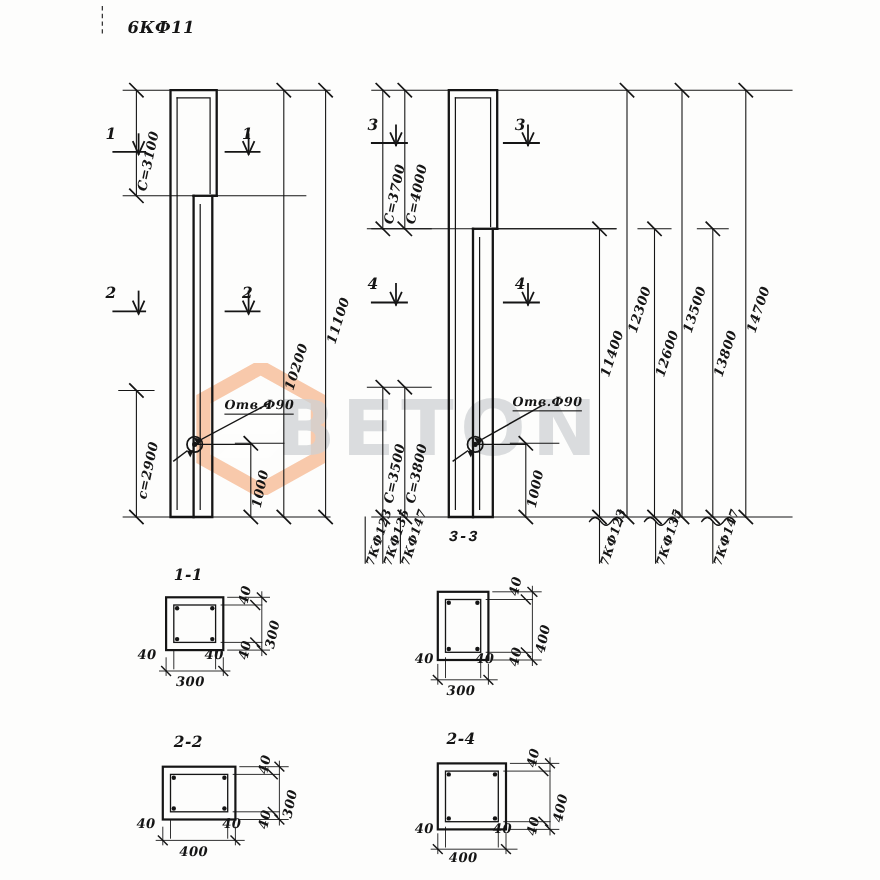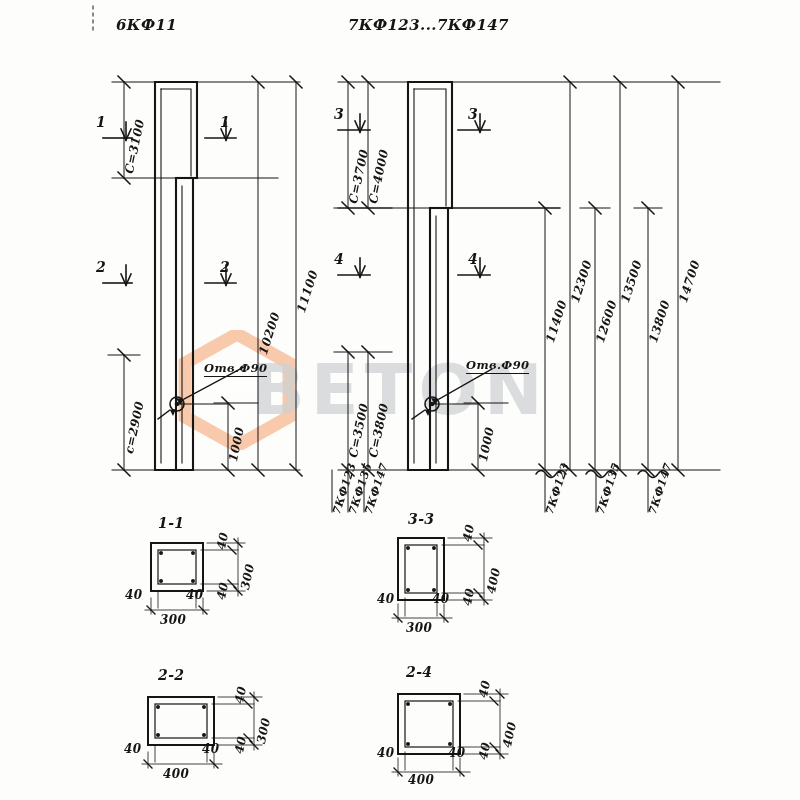--- a/index.html
+++ b/index.html
@@ -380,21 +380,20 @@
           <path d="M496 750 L504 758"></path>
           <path d="M490 697 L498 705"></path>
           <path d="M490 743 L498 751"></path>
         </g>
       </g>
 
     </g>
   </svg>
 
   <div class="hx t-title" style="left:116px;top:16px;">6КФ11</div>
-  <div class="hx t-title" style="left:348px;top:16px;">7КФ123...7КФ147</div>
 
   <div class="hx t-sec" style="left:96px;top:114px;">1</div>
   <div class="hx t-sec" style="left:220px;top:114px;">1</div>
   <div class="hx t-sec" style="left:96px;top:259px;">2</div>
   <div class="hx t-sec" style="left:220px;top:259px;">2</div>
 
   <div class="hx t-dim rot80" style="left:122px;top:172px;">C=3100</div>
   <div class="hx t-dim rot80" style="left:122px;top:452px;">c=2900</div>
   <div class="hx t-dim rot75" style="left:256px;top:352px;">10200</div>
   <div class="hx t-dim rot75" style="left:294px;top:310px;">11100</div>
@@ -431,21 +430,21 @@
   <div class="hx t-mark rot75" style="left:646px;top:512px;">7КФ147</div>
 
   <div class="hx t-sec" style="left:158px;top:515px;">1-1</div>
   <div class="hx t-dim" style="left:125px;top:588px;">40</div>
   <div class="hx t-dim" style="left:186px;top:588px;">40</div>
   <div class="hx t-dim" style="left:160px;top:613px;">300</div>
   <div class="hx t-dim rot80" style="left:214px;top:548px;">40</div>
   <div class="hx t-dim rot80" style="left:214px;top:598px;">40</div>
   <div class="hx t-dim rot80" style="left:238px;top:588px;">300</div>
 
-  <div class="hx t-sec" style="left:408px;top:511px;">3-3</div>
+  <div class="hx t-sec" style="left:408px;top:481px;font-family:Liberation Mono, monospace;">3-3</div>
   <div class="hx t-dim" style="left:377px;top:592px;">40</div>
   <div class="hx t-dim" style="left:432px;top:592px;">40</div>
   <div class="hx t-dim" style="left:406px;top:621px;">300</div>
   <div class="hx t-dim rot80" style="left:460px;top:540px;">40</div>
   <div class="hx t-dim rot80" style="left:460px;top:604px;">40</div>
   <div class="hx t-dim rot80" style="left:484px;top:592px;">400</div>
 
   <div class="hx t-sec" style="left:158px;top:667px;">2-2</div>
   <div class="hx t-dim" style="left:124px;top:742px;">40</div>
   <div class="hx t-dim" style="left:202px;top:742px;">40</div>

